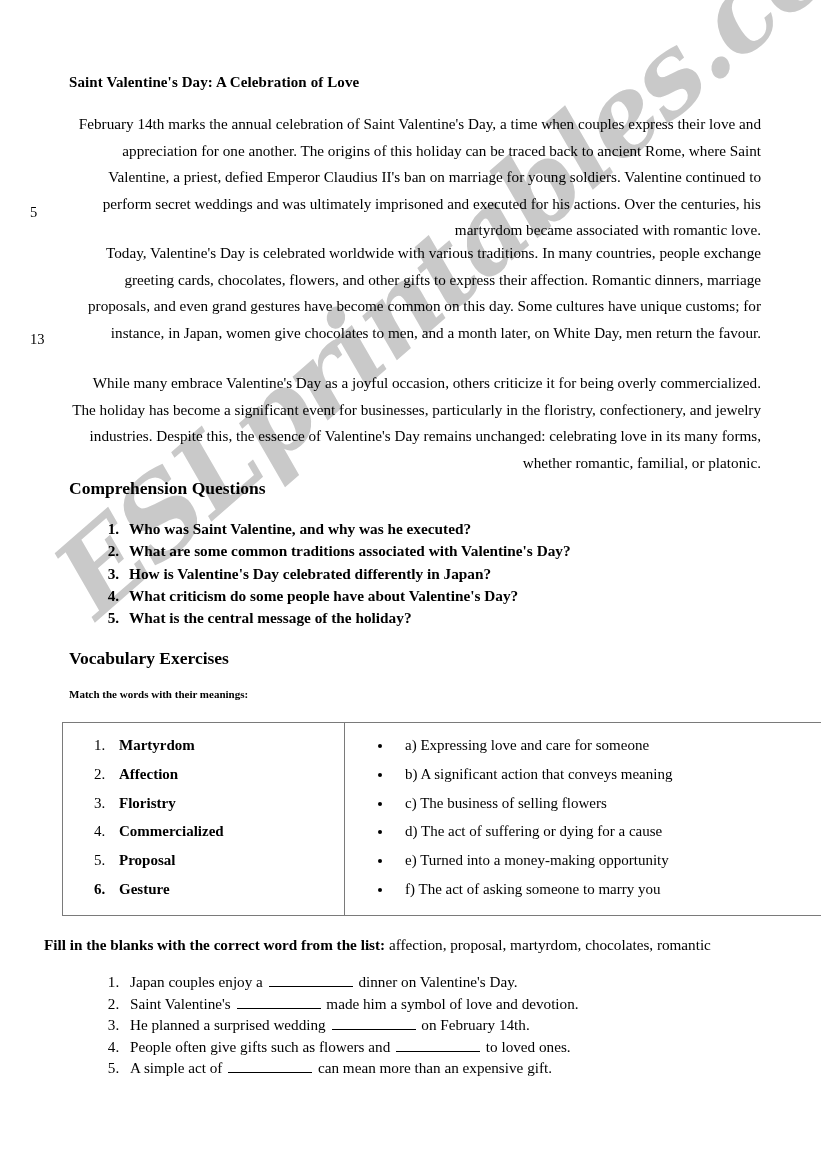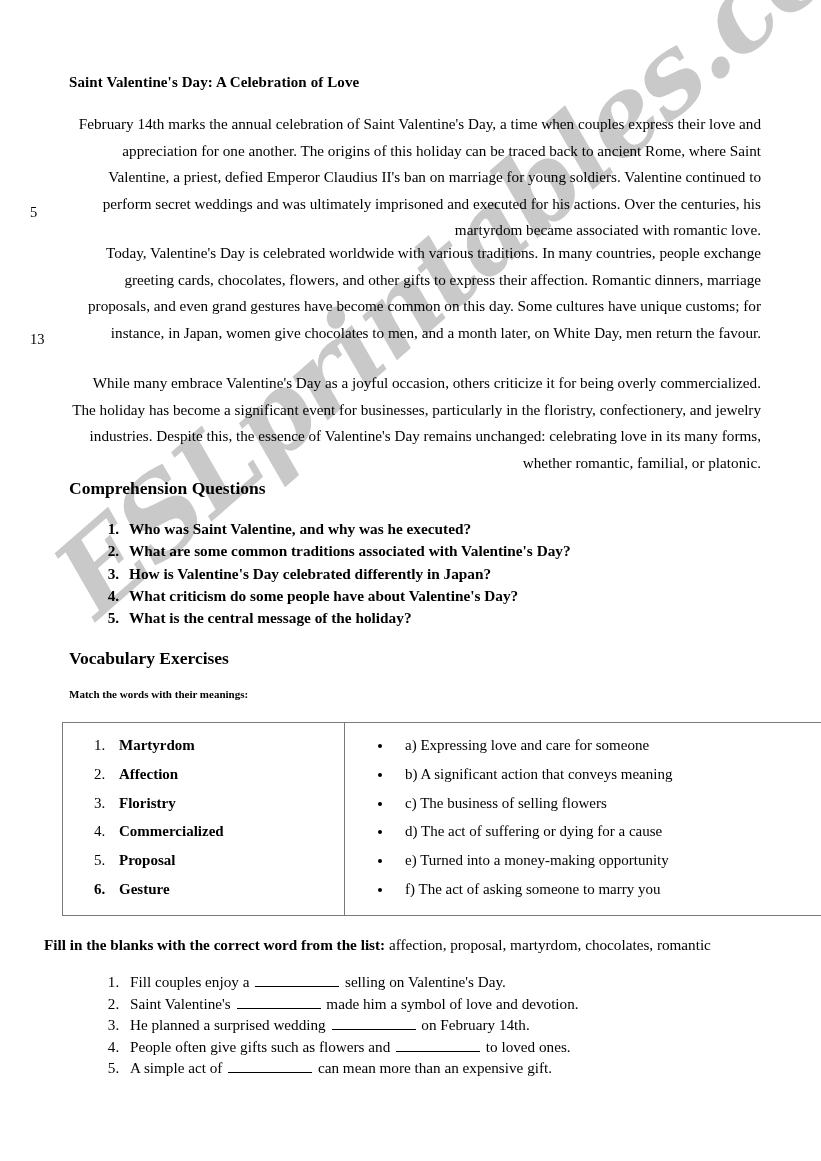--- a/index.html
+++ b/index.html
@@ -220,21 +220,21 @@
         </td>
       </tr>
     </tbody>
       </table>
 
     <div id="fill-head">
       <span class="bold-part">Fill in the blanks with the correct word from the list:</span><span> affection, proposal, martyrdom, chocolates, romantic</span>
     </div>
 
     <ol class="blank-list">
-      <li><span>Fill couples enjoy a </span><span class="blank"></span><span> selling on Valentine's Day.</span></li>
+      <li><span>Japan couples enjoy a </span><span class="blank"></span><span> dinner on Valentine's Day.</span></li>
       <li><span>Saint Valentine's </span><span class="blank"></span><span> made him a symbol of love and devotion.</span></li>
       <li><span>He planned a surprised wedding </span><span class="blank"></span><span> on February 14th.</span></li>
       <li><span>People often give gifts such as flowers and </span><span class="blank"></span><span> to loved ones.</span></li>
       <li><span>A simple act of </span><span class="blank"></span><span> can mean more than an expensive gift.</span></li>
     </ol>
 
   </div>
 </div>
 
 </body></html>

